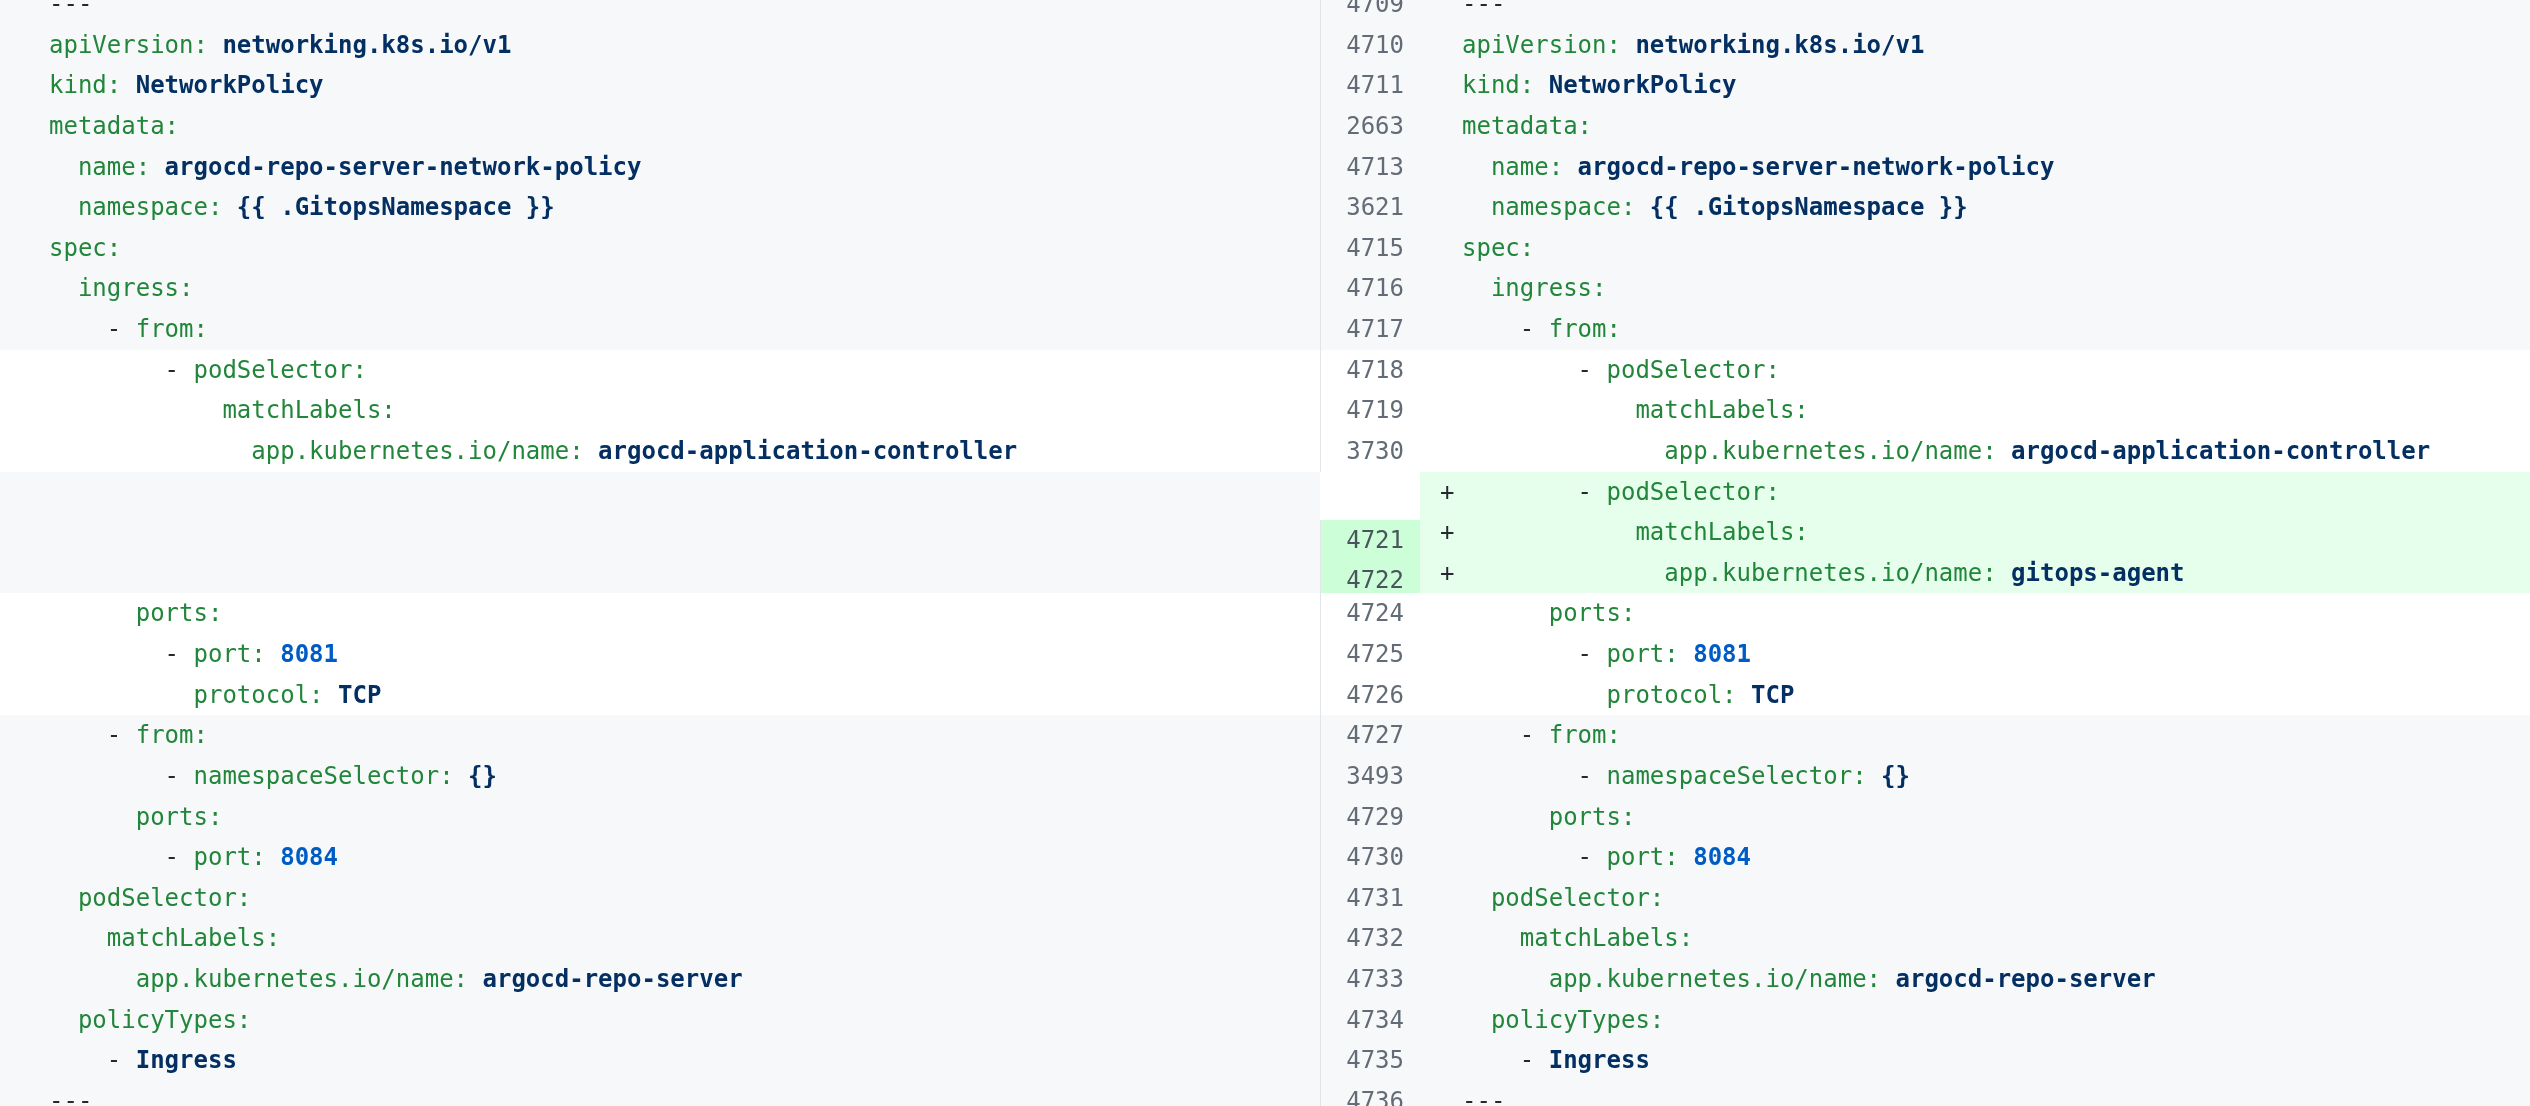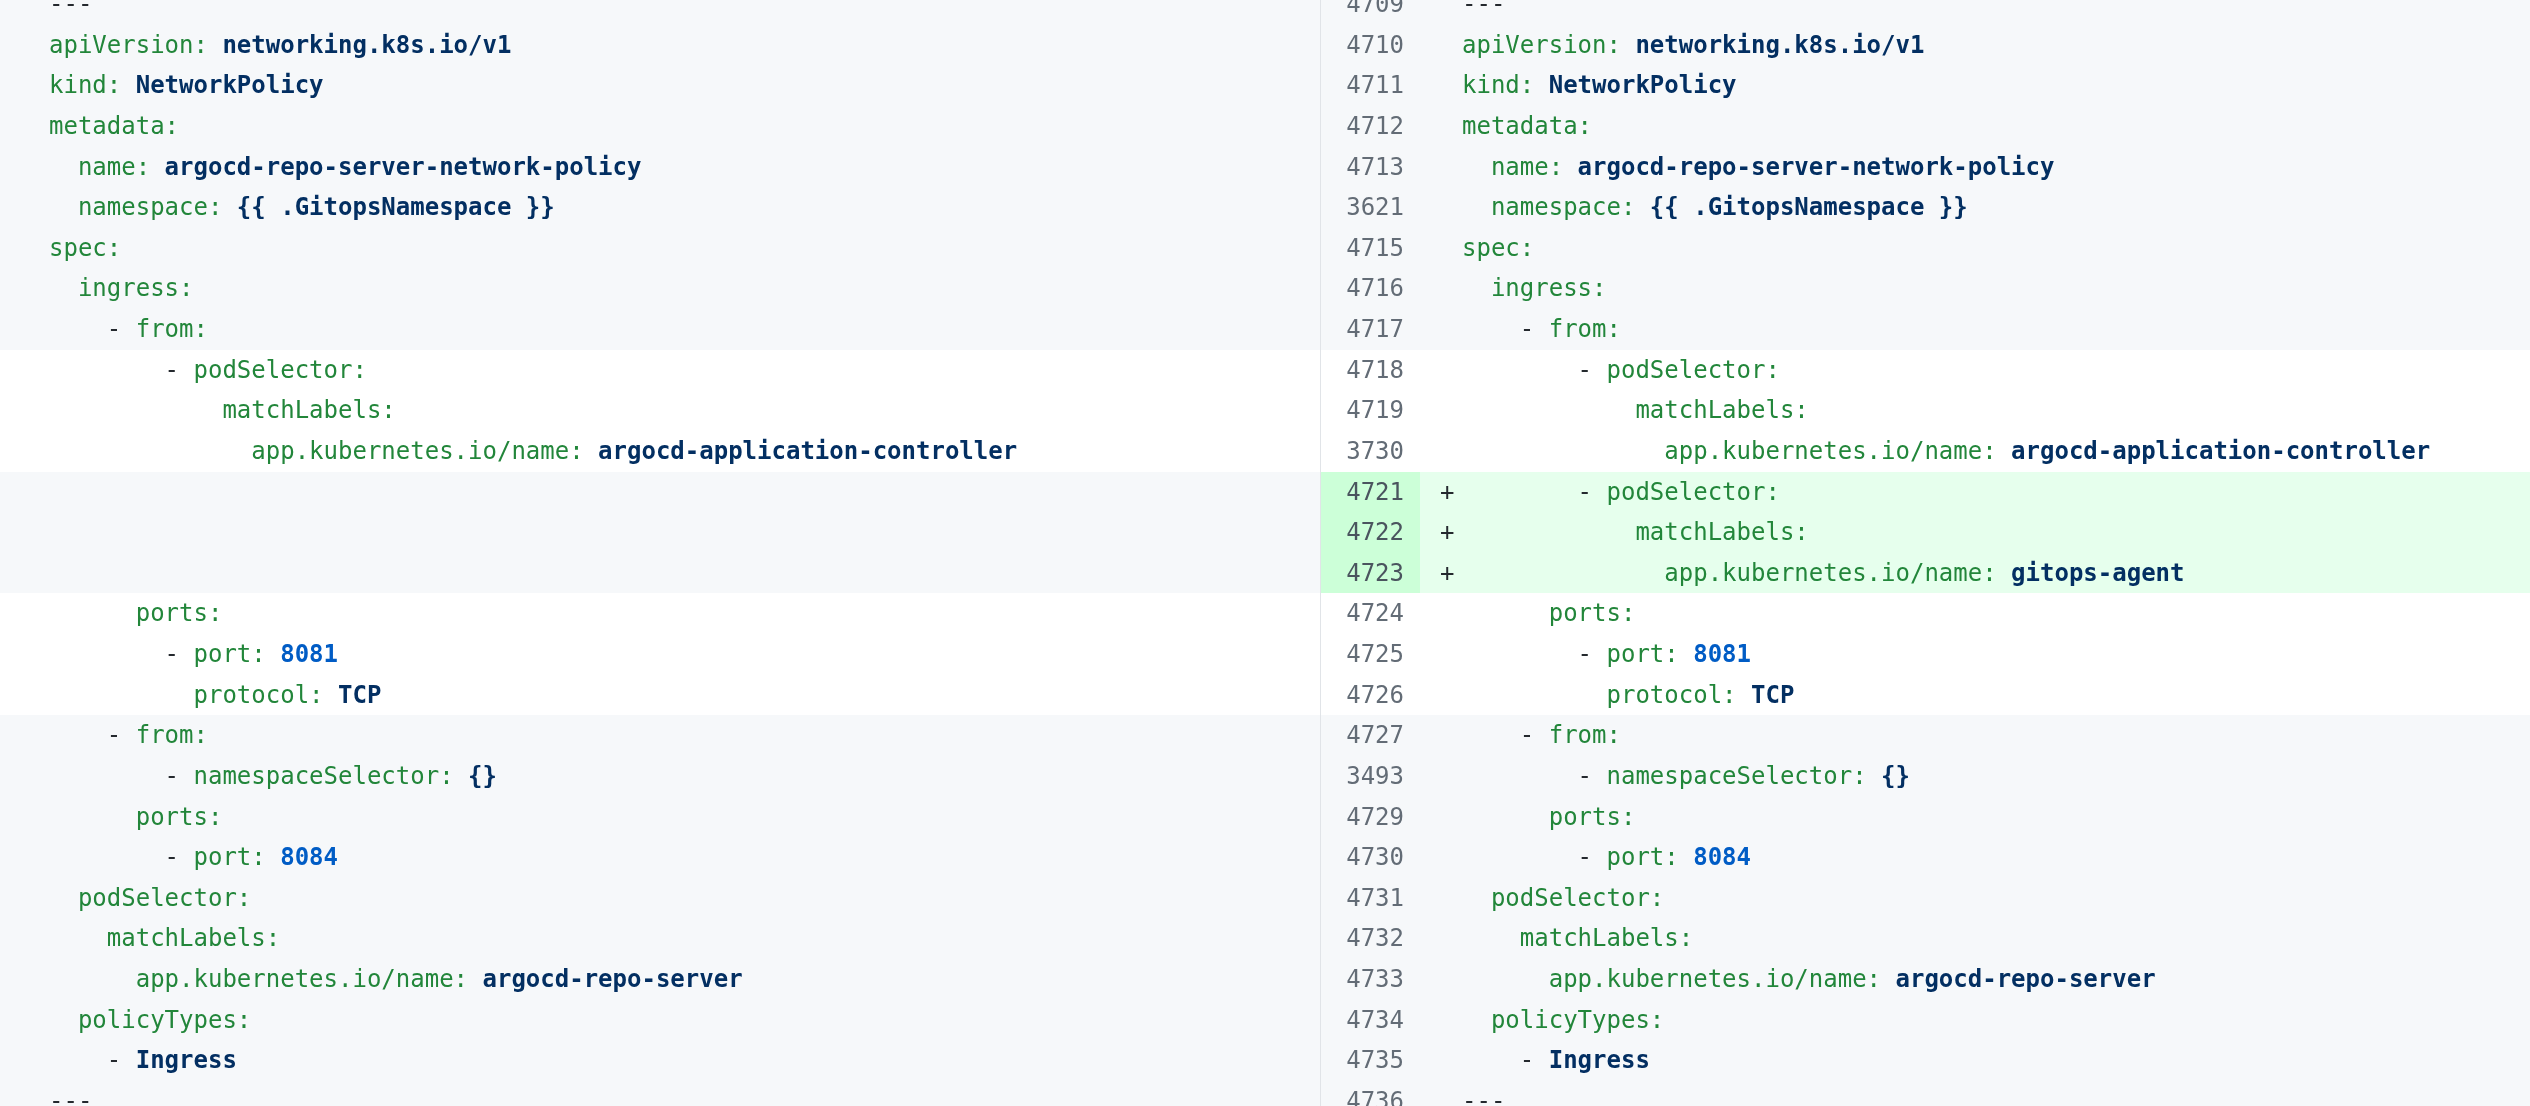--- a/index.html
+++ b/index.html
@@ -27,21 +27,21 @@
   .cell-old{width:1320px;padding-left:49px;background:var(--canvas);}
   .cell-num{
     width:100px;border-left:1px solid var(--divider);
     text-align:right;padding-right:16px;color:var(--linenum);
     background:var(--canvas);flex:none;
   }
   .cell-new{flex:1;position:relative;padding-left:42px;background:var(--canvas);}
   .marker{position:absolute;left:20px;top:0;color:var(--code);}
   .band-dimmed .cell-old,.band-dimmed .cell-num,.band-dimmed .cell-new{background:var(--dimmed);}
   .row-added .cell-old{background:var(--dimmed);}
-  .row-added .cell-num{background:var(--added-gutter);color:#4a545e;}
+  .row-added .cell-num{background:var(--added-gutter);color:#4a545e;margin-top:48px;}
   .row-added .cell-new{background:var(--added-code);}
   .tp{color:var(--code);}
   .tk{color:var(--key);}
   .ts{color:var(--str);font-weight:bold;}
   .tn{color:var(--num);font-weight:bold;}
 </style>
 </head>
 <body>
 
 <div class="viewport">
@@ -56,21 +56,21 @@
         <div class="cell cell-num">4710</div>
         <div class="cell cell-new"><span class="tk">apiVersion:</span><span class="tp"> </span><span class="ts">networking.k8s.io/v1</span></div>
       </div>
       <div class="row band-dimmed">
         <div class="cell cell-old"><span class="tk">kind:</span><span class="tp"> </span><span class="ts">NetworkPolicy</span></div>
         <div class="cell cell-num">4711</div>
         <div class="cell cell-new"><span class="tk">kind:</span><span class="tp"> </span><span class="ts">NetworkPolicy</span></div>
       </div>
       <div class="row band-dimmed">
         <div class="cell cell-old"><span class="tk">metadata:</span></div>
-        <div class="cell cell-num">4712</div>
+        <div class="cell cell-num">2663</div>
         <div class="cell cell-new"><span class="tk">metadata:</span></div>
       </div>
       <div class="row band-dimmed">
         <div class="cell cell-old"><span class="tp">  </span><span class="tk">name:</span><span class="tp"> </span><span class="ts">argocd-repo-server-network-policy</span></div>
         <div class="cell cell-num">4713</div>
         <div class="cell cell-new"><span class="tp">  </span><span class="tk">name:</span><span class="tp"> </span><span class="ts">argocd-repo-server-network-policy</span></div>
       </div>
       <div class="row band-dimmed">
         <div class="cell cell-old"><span class="tp">  </span><span class="tk">namespace:</span><span class="tp"> </span><span class="ts">{{ .GitopsNamespace }}</span></div>
         <div class="cell cell-num">3621</div>

